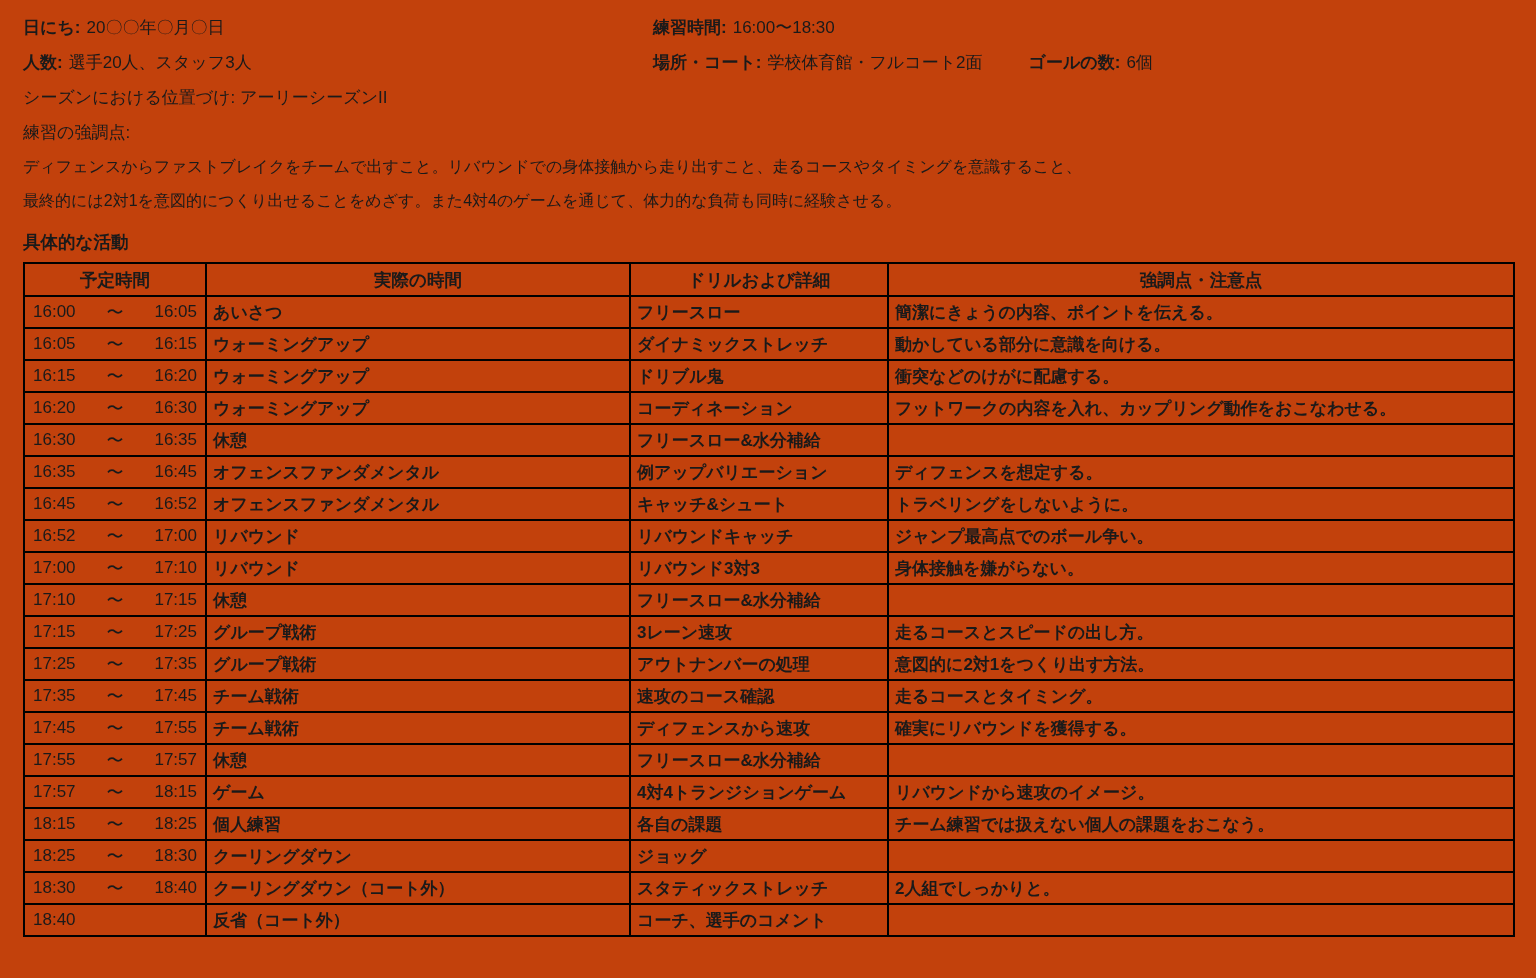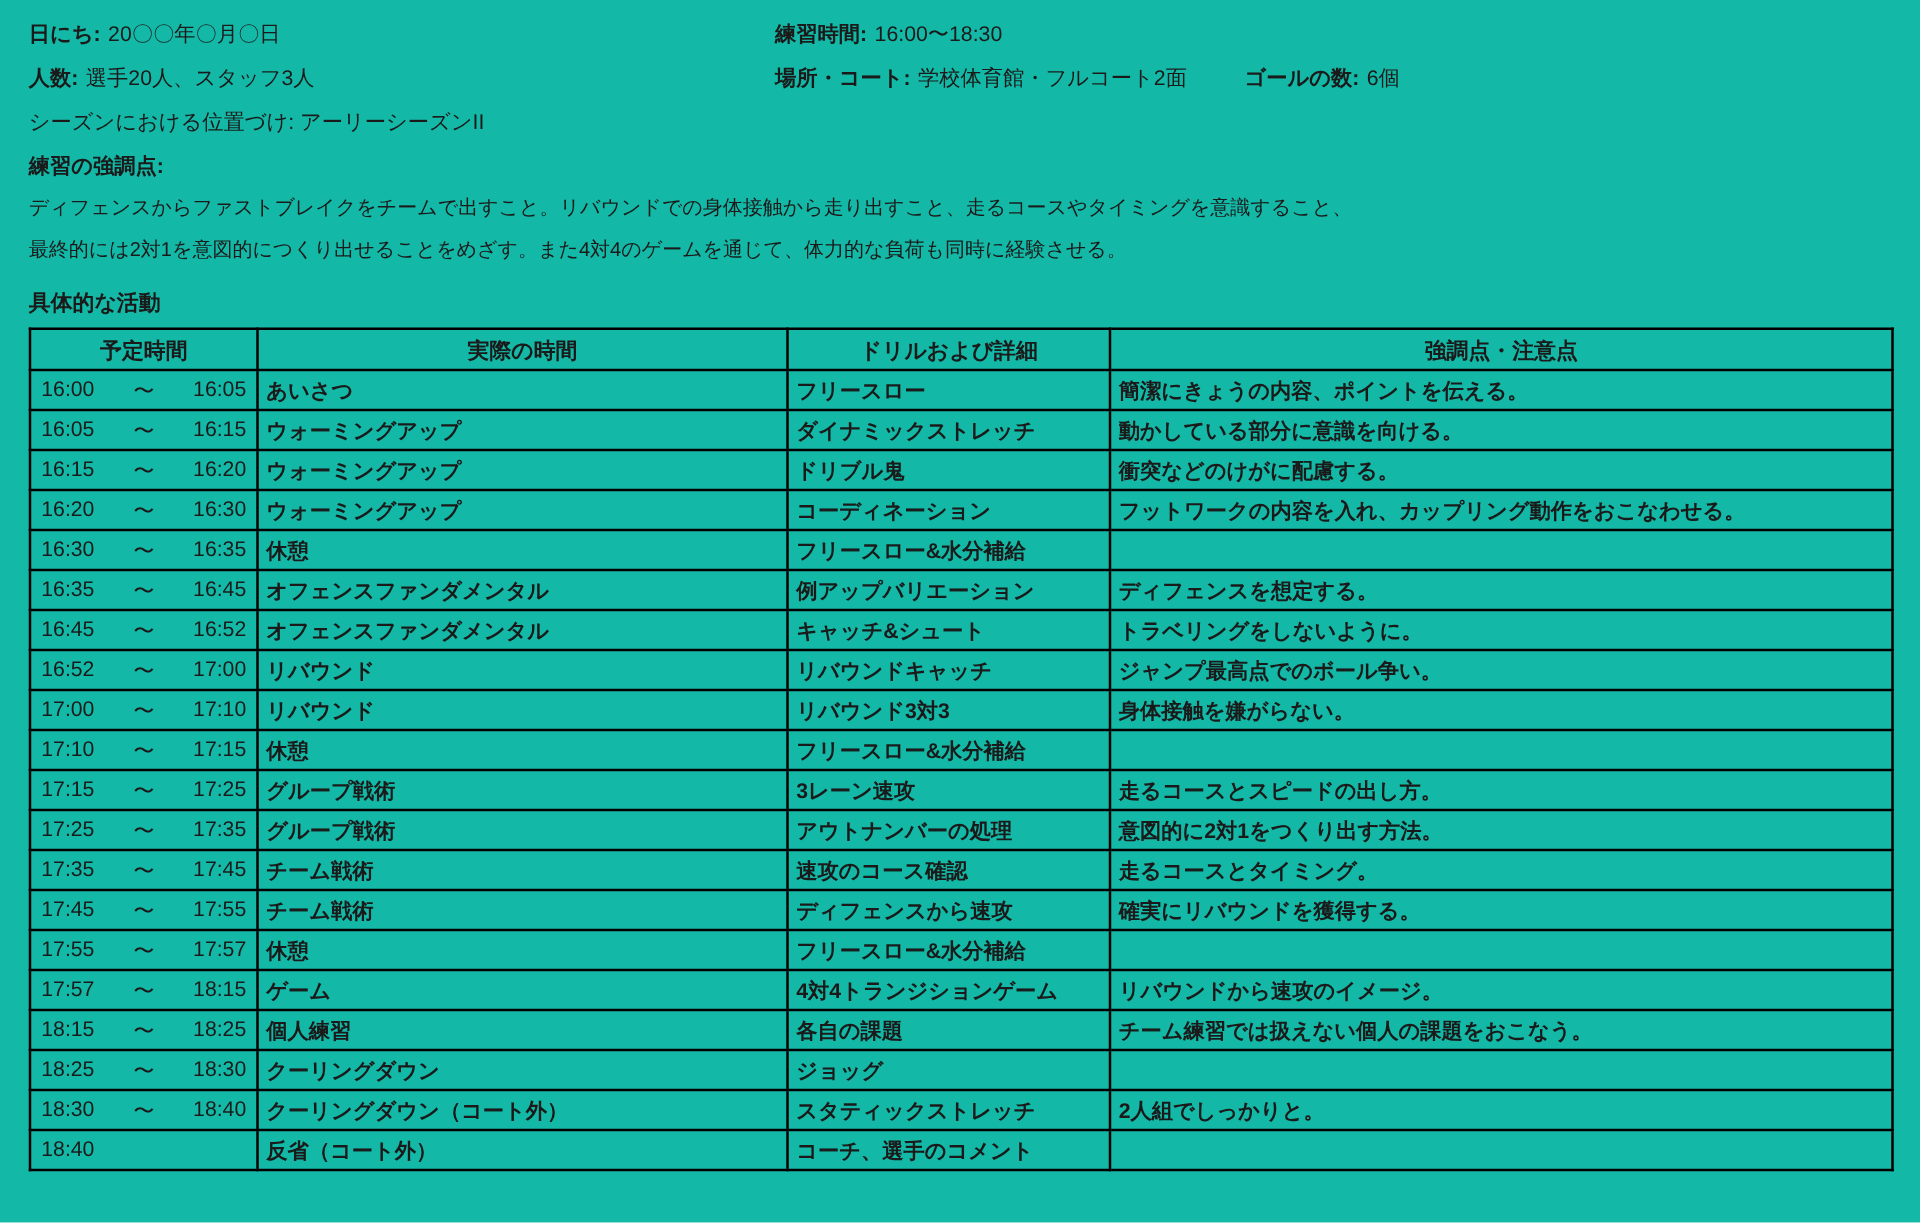--- a/index.html
+++ b/index.html
@@ -7,31 +7,31 @@
     padding: 0;
     background: #ffffff;
     color: #1a1a1a;
     font-family: "Liberation Sans", "DejaVu Sans", sans-serif;
   }
   .page {
     width: 1536px;
     height: 978px;
     box-sizing: border-box;
     padding: 10px 23px 0 23px;
-    background: #14b8a6;
+    background: #c2410c;
     overflow: hidden;
   }
   .meta-block { font-size: 17px; line-height: 35px; }
   .meta-row { display: flex; }
   .meta-left { width: 597px; flex: 0 0 597px; }
-  .meta-right { flex: 1; display: flex; }
+  .meta-right { flex: 1; display: flex; margin-left: 33px; }
   .meta-pair { white-space: nowrap; }
   .meta-pair .lbl { font-weight: bold; margin-right: 6px; }
   .goals-pair { margin-left: 46px; }
-  .emphasis-title { font-weight: bold; text-align: center; }
+  .emphasis-title { font-weight: normal; text-align: center; }
   .paragraph { font-size: 16px; line-height: 34px; }
   .section-title {
     font-size: 17.5px;
     font-weight: bold;
     margin-top: 12px;
     margin-bottom: 8px;
   }
   table.schedule {
     border-collapse: collapse;
     width: 1490px;

